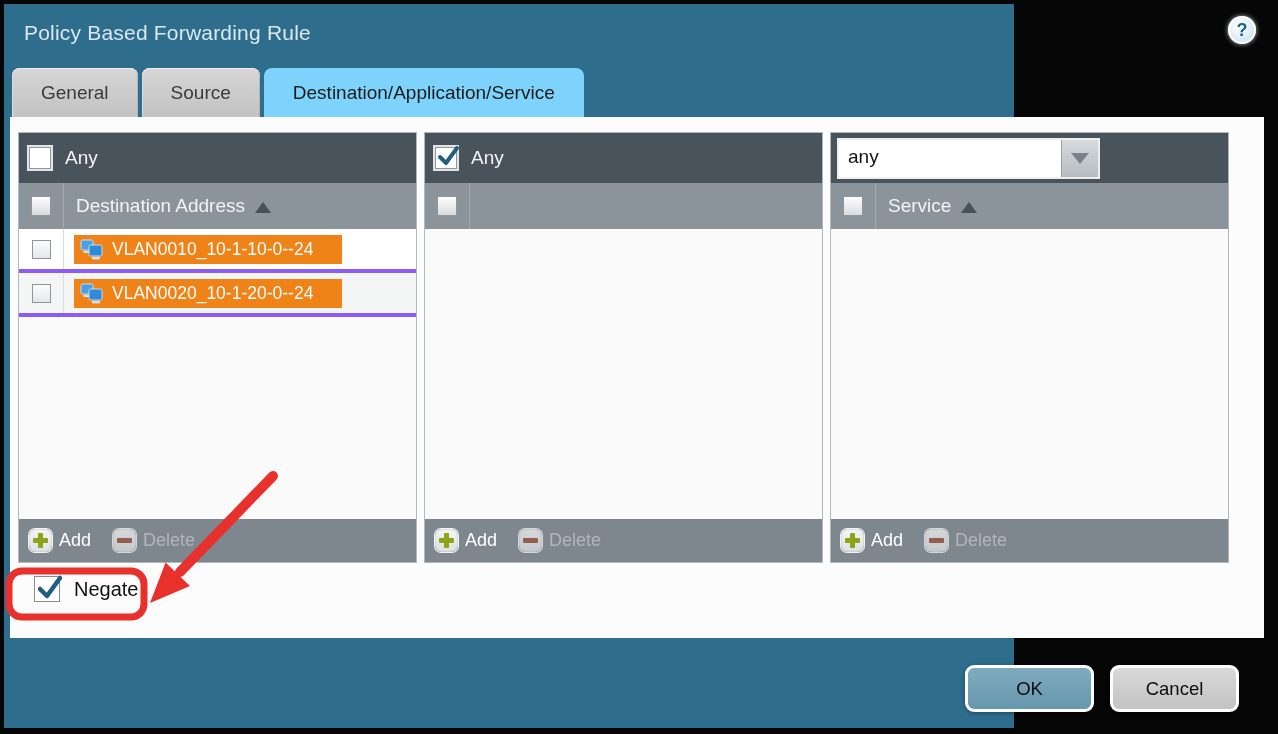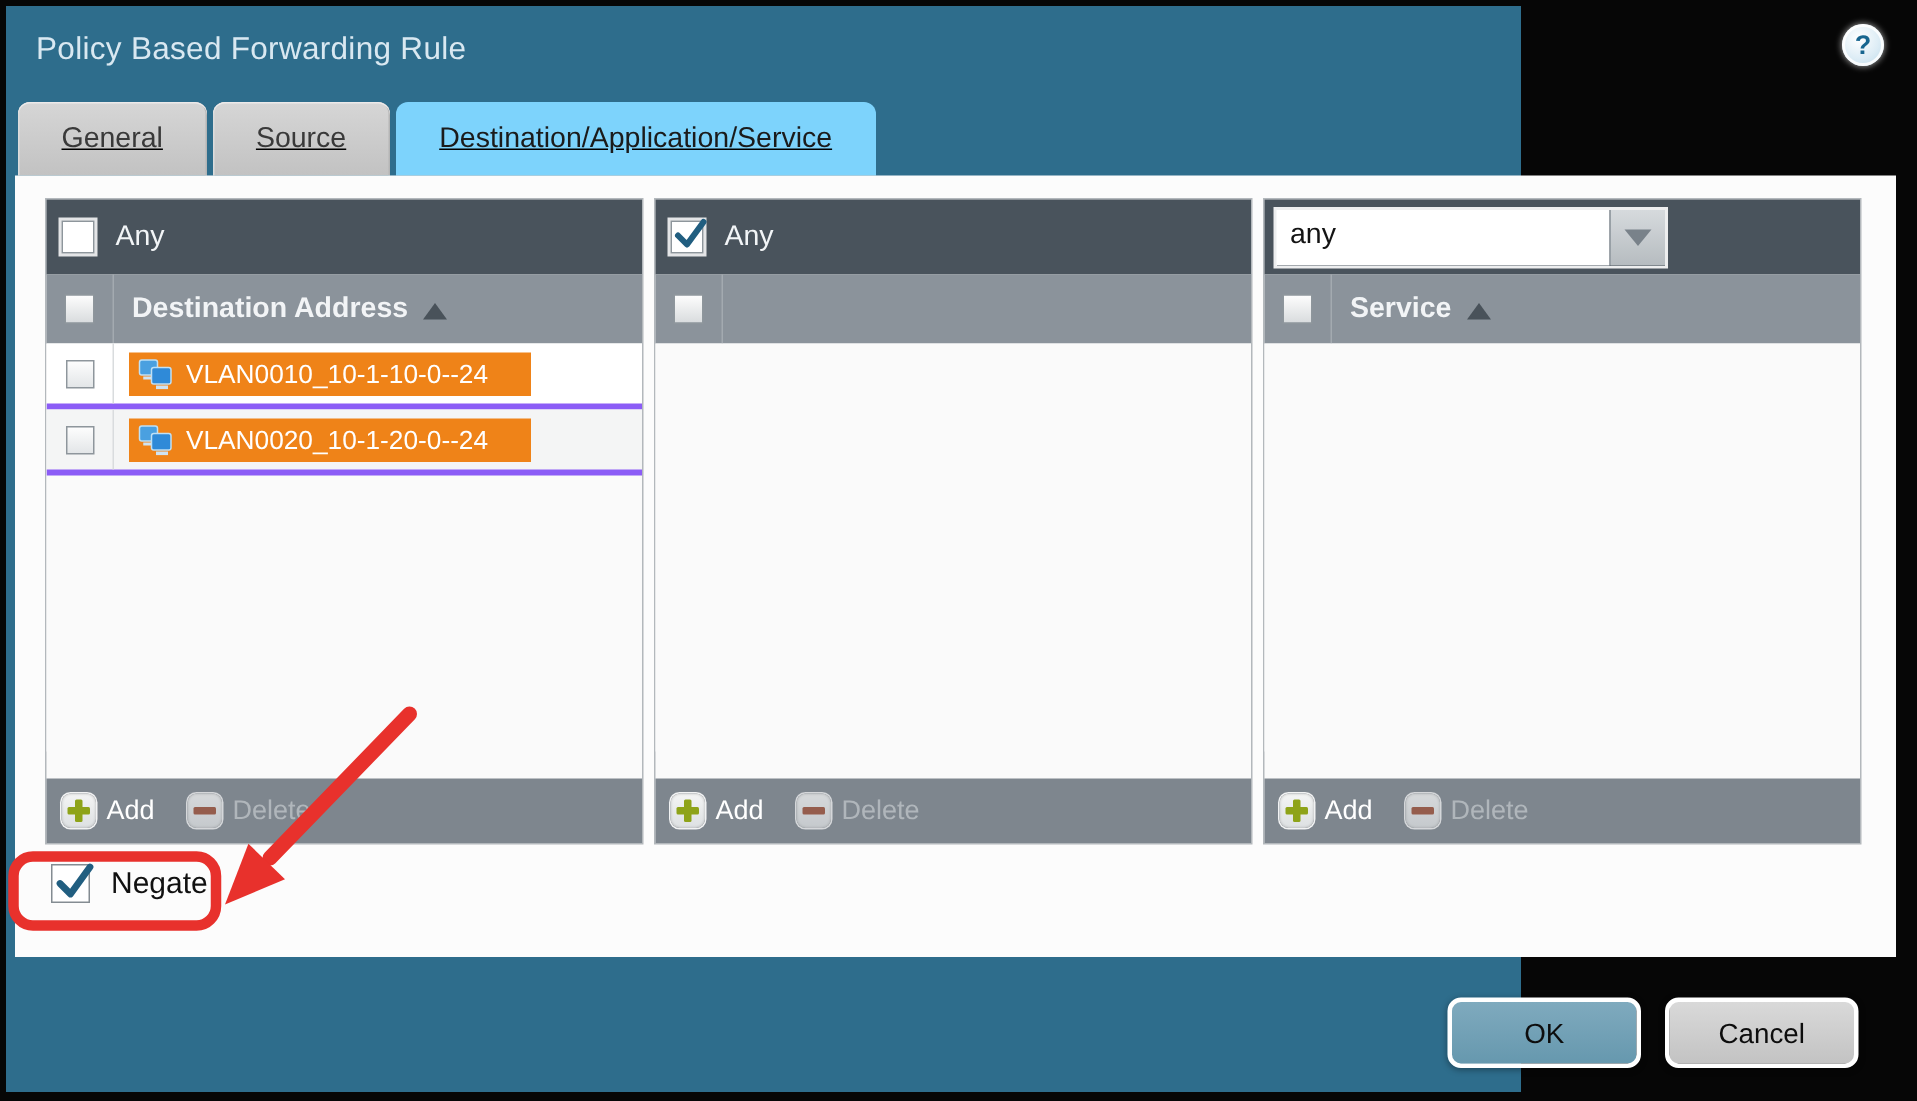--- a/index.html
+++ b/index.html
@@ -9,35 +9,35 @@
   .dialog { position:absolute; left:4px; top:4px; width:1010px; height:724px; background:#2e6d8c; }
 
   
   .title { position:absolute; left:20px; top:17px; font-size:21px; font-weight:400; color:#d9e8f1; letter-spacing:.2px; }
   .help { position:absolute; left:1224px; top:12px; width:28px; height:28px; border-radius:50%;
           background:radial-gradient(circle at 40% 35%, #ffffff 0%, #dcecf5 55%, #b7d6e6 100%);
           box-shadow:0 0 5px rgba(255,255,255,.7), inset 0 0 0 2px rgba(255,255,255,.85);
           color:#17658f; font-size:18px; font-weight:bold; text-align:center; line-height:28px; cursor:pointer; }
 
   
-  .tabs { position:absolute; left:8px; top:64px; height:49px; display:flex; gap:4px;text-decoration:underline; }
+  .tabs { position:absolute; left:8px; top:64px; height:49px; display:flex; gap:4px; }
   .tab { height:49px; padding:0 29px; display:flex; align-items:center; font-size:19px; color:#3a3a3a;
          background:linear-gradient(#d6d6d6,#c2c2c2); border-radius:8px 8px 0 0;
          box-shadow:inset 0 1px 0 #eceaea, inset 1px 0 0 #dcdcdc, inset -1px 0 0 #b5b5b5; cursor:pointer; }
   .tab.active { background:#7dd3fc; color:#1b1b1b; box-shadow:none; }
 
   
   .content { position:absolute; left:6px; top:113px; width:1254px; height:521px; background:#fcfcfc; }
-  .panels { position:absolute; left:20px; top:15px; display:flex; gap:7px; }
+  .panels { position:absolute; left:8px; top:15px; display:flex; gap:7px; }
   .panel { width:399px; height:431px; display:flex; flex-direction:column; border:1px solid #b3b8bc; background:#fafafa; }
 
   .panel-top { height:50px; background:#49535c; display:flex; align-items:center; padding-left:10px; flex:0 0 auto; }
   .panel-top .any-label { color:#f2f5f7; font-size:19px; margin-left:14px; }
 
-  .col-header { height:46px; background:#8b939b; display:flex; align-items:stretch; flex:0 0 auto;font-weight:bold; }
+  .col-header { height:46px; background:#8b939b; display:flex; align-items:stretch; flex:0 0 auto; }
   .cb-cell { width:45px; display:flex; align-items:center; justify-content:center; border-right:1px solid #a3aab0; flex:0 0 auto; }
   .col-label-wrap { display:flex; align-items:center; padding-left:12px; gap:10px; }
   .col-label { color:#f2f4f6; font-size:19px; }
   .sort-up { width:0; height:0; border-left:8px solid transparent; border-right:8px solid transparent; border-bottom:11px solid #49525a; margin-top:2px; }
 
   .panel-body { flex:1 1 auto; background:#fafafa; overflow:hidden; }
   .row { height:44px; display:flex; align-items:stretch; border-bottom:4px solid #8b5cf6; background:#ffffff; }
   .row.alt { background:#f4f5f5; }
   .row .cb-cell { border-right:1px solid #d9dcde; }
   .tag { margin-left:10px; align-self:center; height:29px; display:flex; align-items:center; gap:8px;

